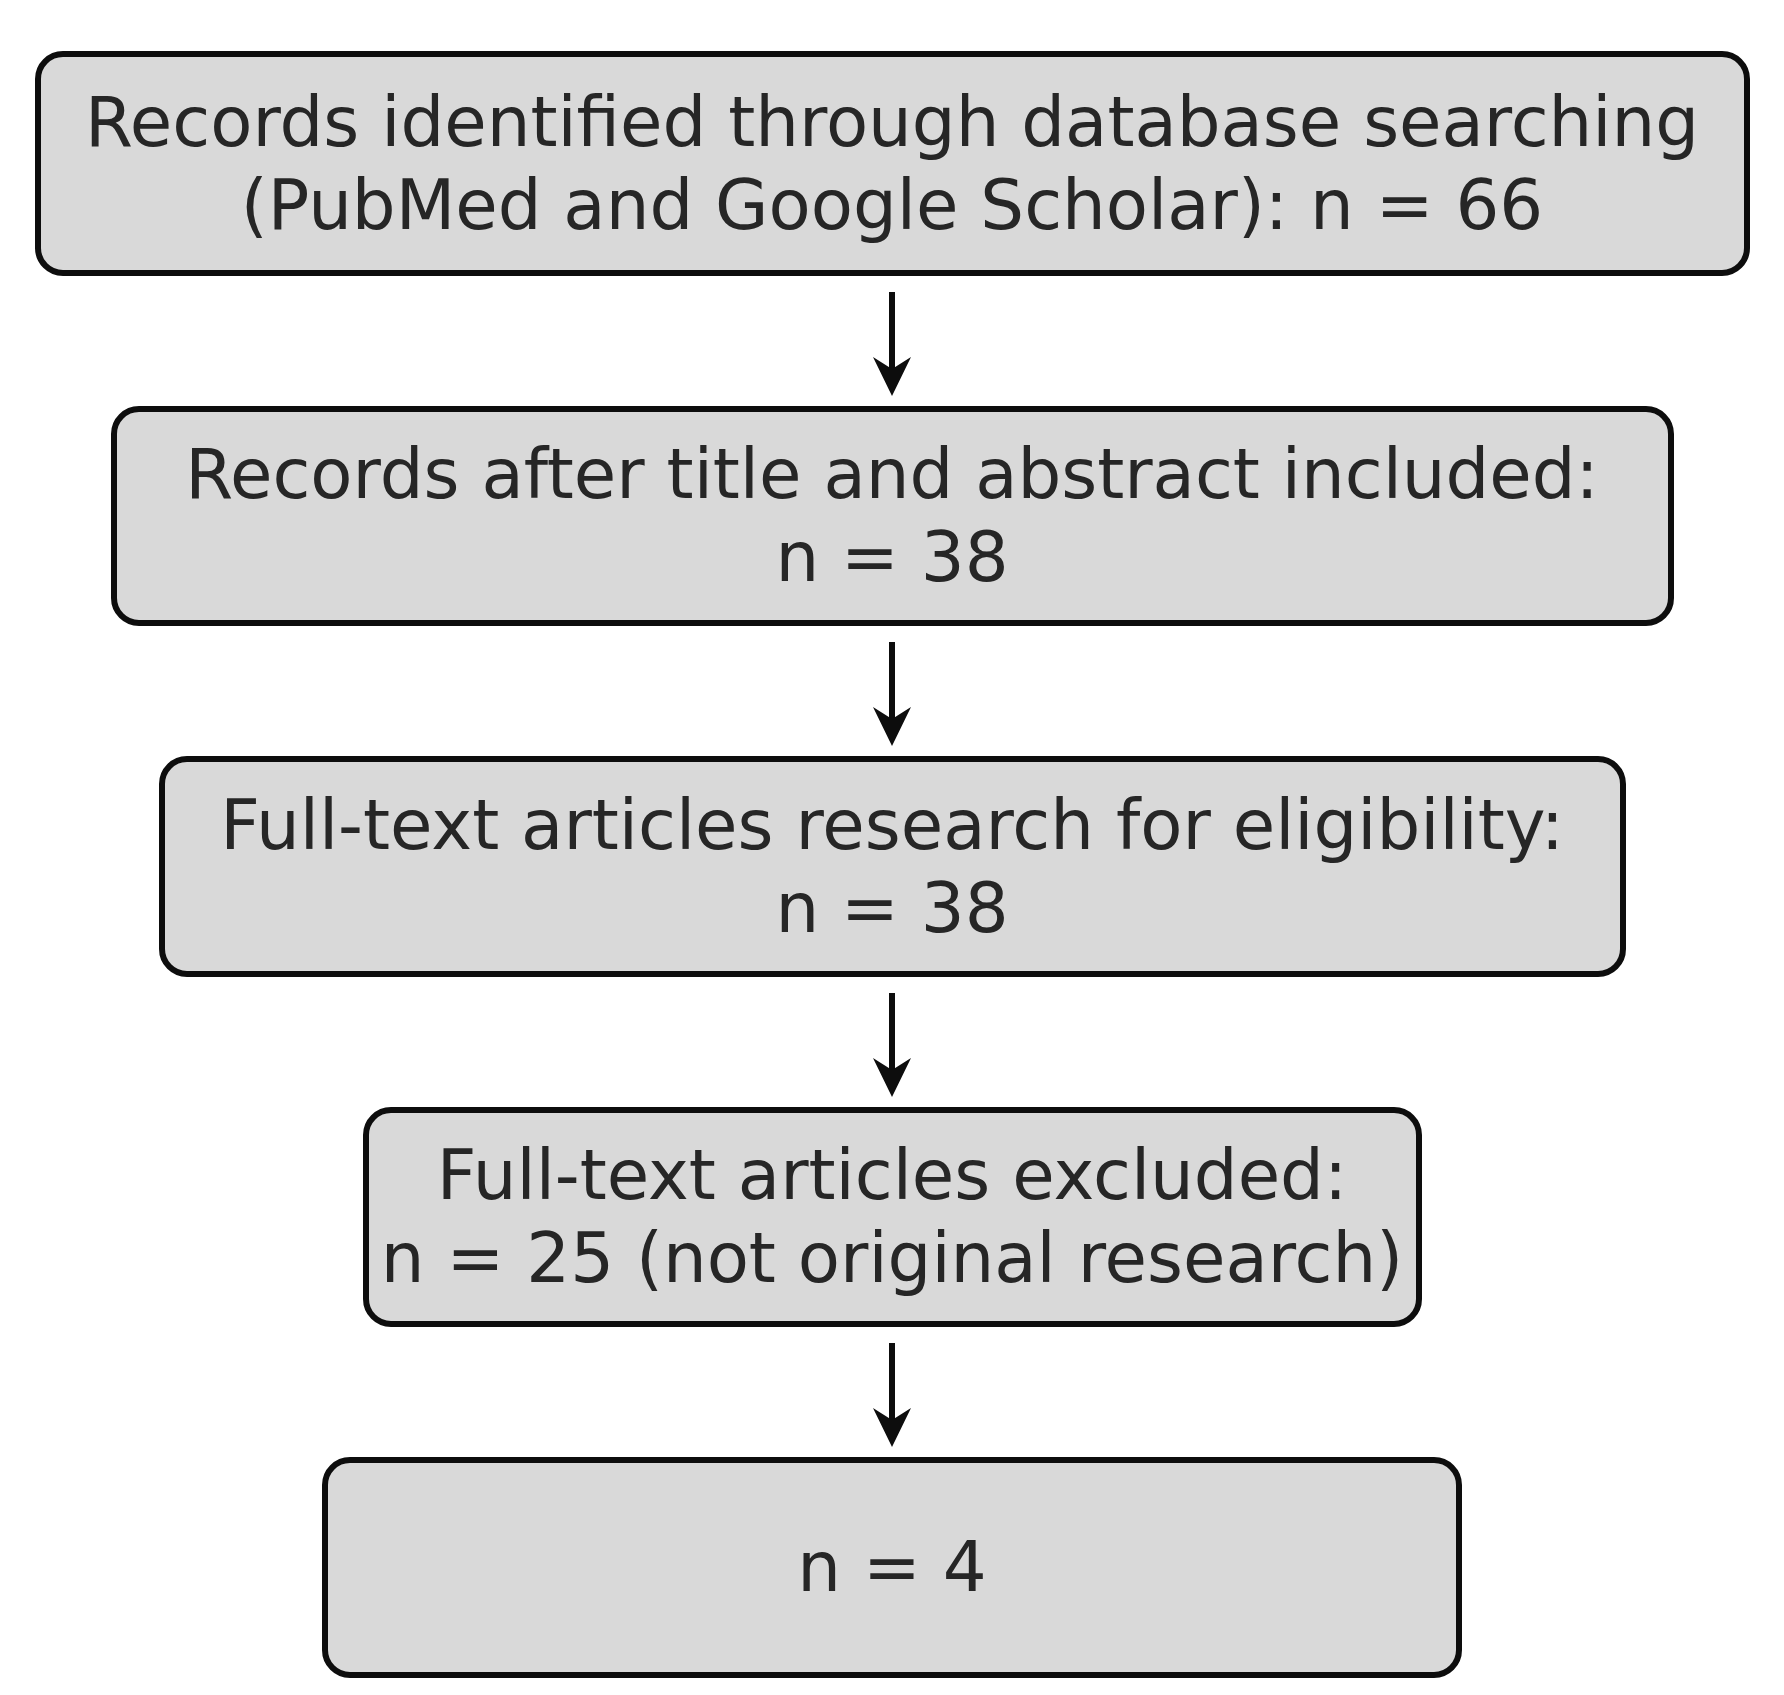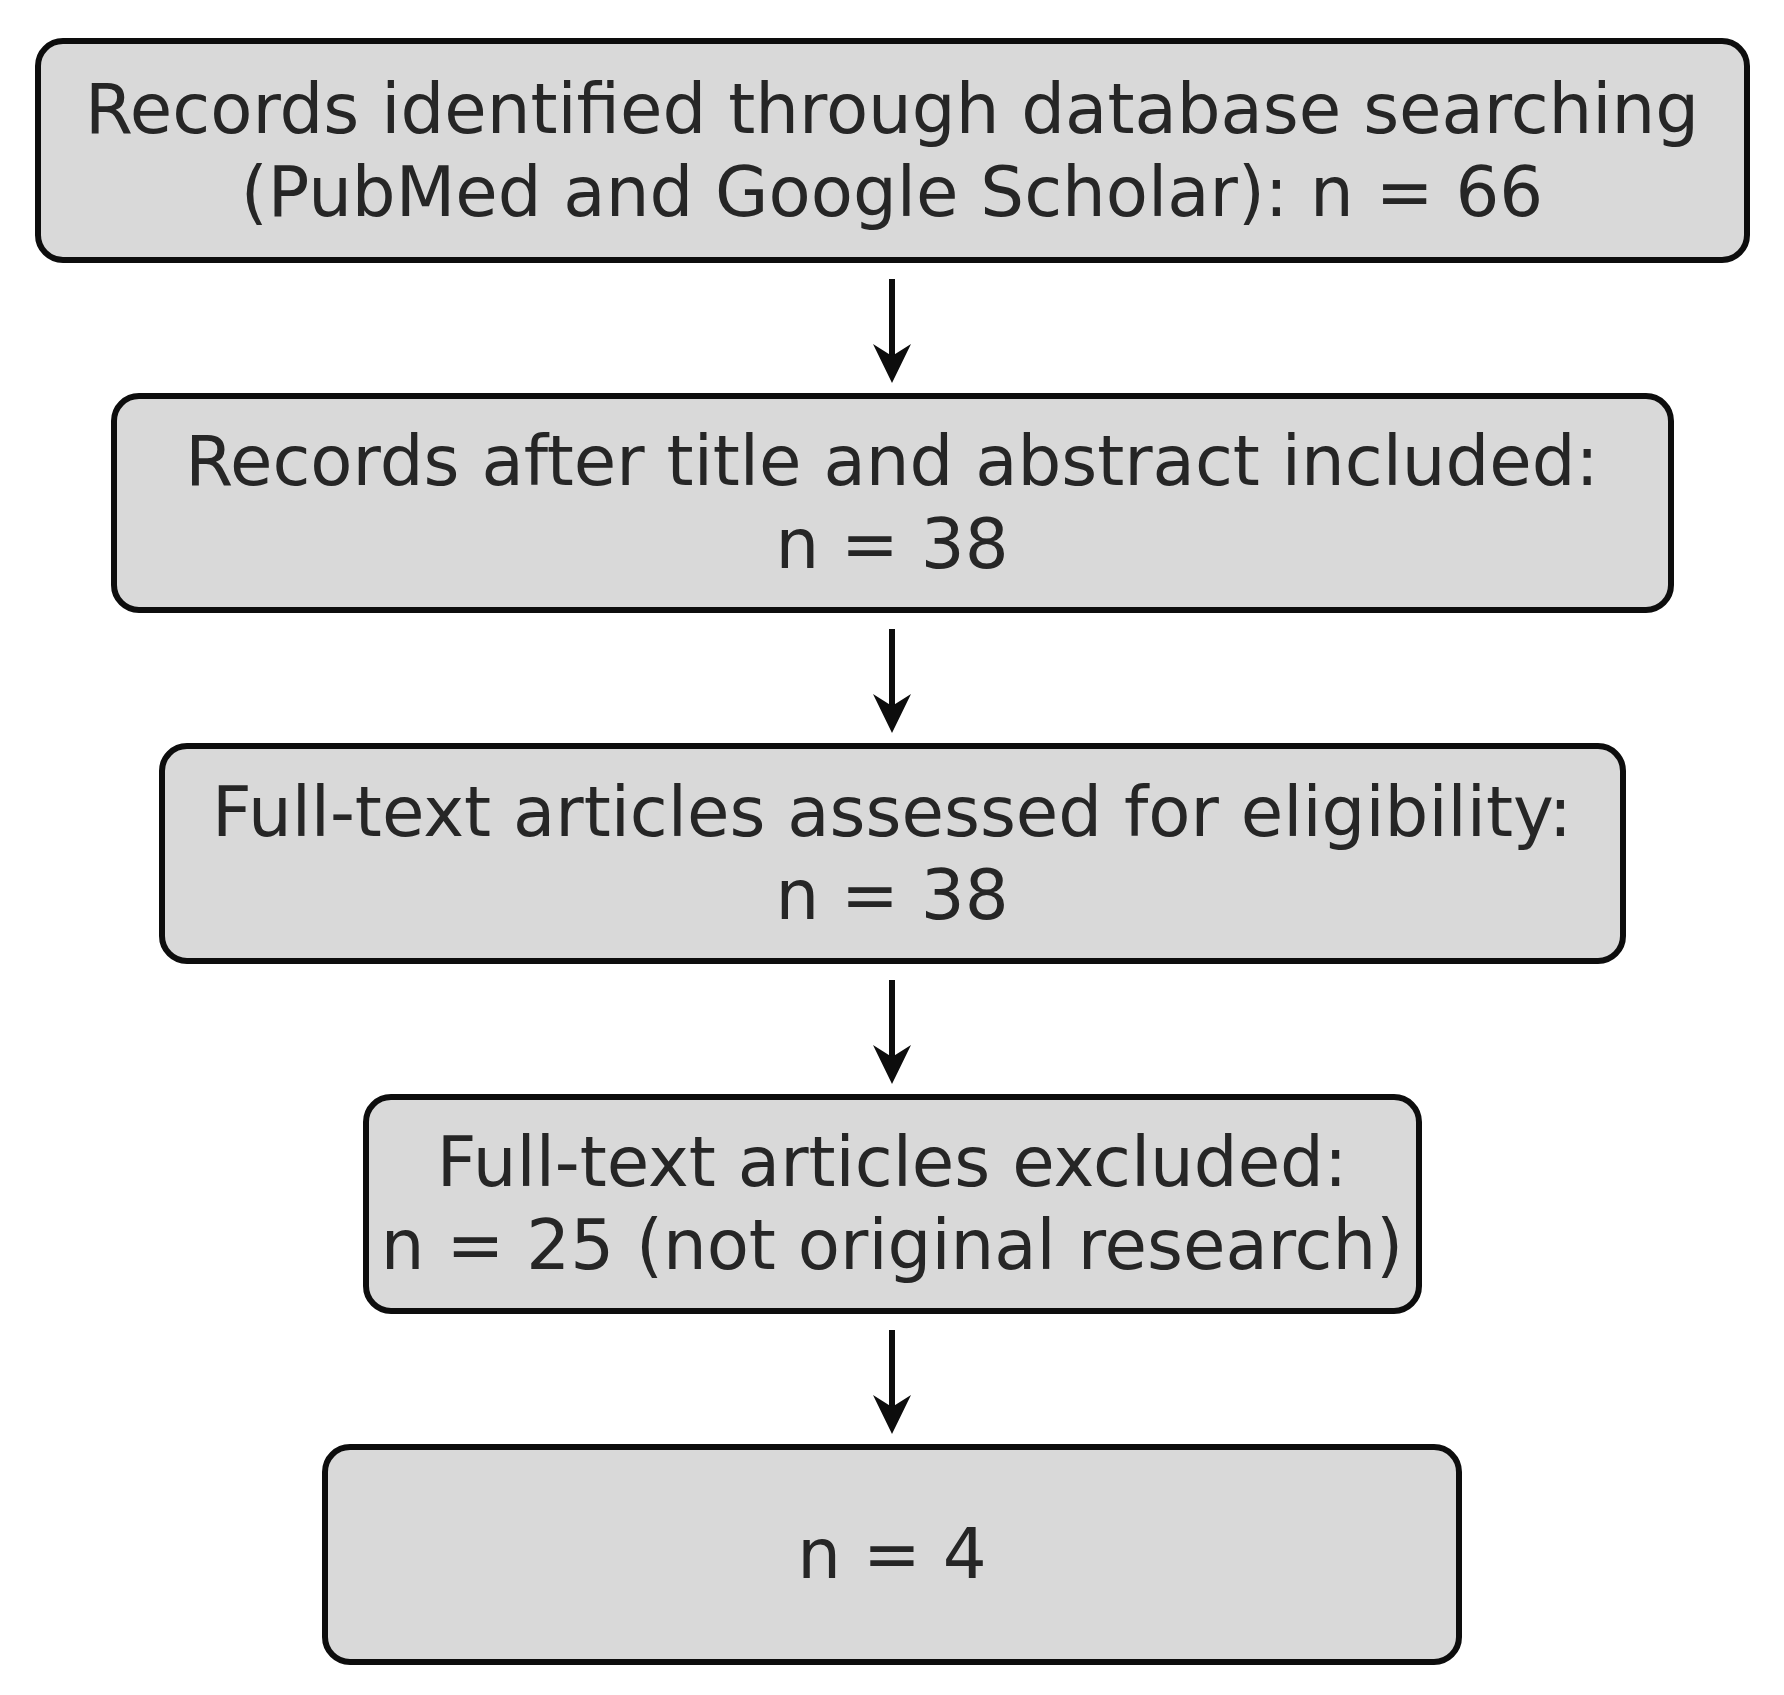--- a/index.html
+++ b/index.html
@@ -10,21 +10,21 @@
   body {
     width: 1784px;
     height: 1695px;
     font-family: "DejaVu Sans", sans-serif;
   }
   .diagram {
     box-sizing: border-box;
     position: relative;
     width: 1784px;
     height: 1695px;
-    padding-top: 38px;
+    padding-top: 51px;
     display: flex;
     flex-direction: column;
     align-items: center;
     background: var(--background, #ffffff);
   }
   .flow-box {
     box-sizing: border-box;
     flex: 0 0 auto;
     border: 6px solid var(--box-border, #0d0d0d);
     border-radius: 28px;
@@ -78,21 +78,21 @@
     <div class="box-line">Records after title and abstract included:</div>
     <div class="box-line">n = 38</div>
   </div>
 
   <svg class="arrow" viewBox="0 0 44 130" width="44" height="130" aria-hidden="true">
     <rect x="19" y="16" width="6" height="78"></rect>
     <polygon points="22,120 3,81 22,93 41,81"></polygon>
   </svg>
 
   <div class="flow-box box-3">
-    <div class="box-line">Full-text articles assessed for eligibility:</div>
+    <div class="box-line">Full-text articles research for eligibility:</div>
     <div class="box-line">n = 38</div>
   </div>
 
   <svg class="arrow" viewBox="0 0 44 130" width="44" height="130" aria-hidden="true">
     <rect x="19" y="16" width="6" height="78"></rect>
     <polygon points="22,120 3,81 22,93 41,81"></polygon>
   </svg>
 
   <div class="flow-box box-4">
     <div class="box-line">Full-text articles excluded:</div>

